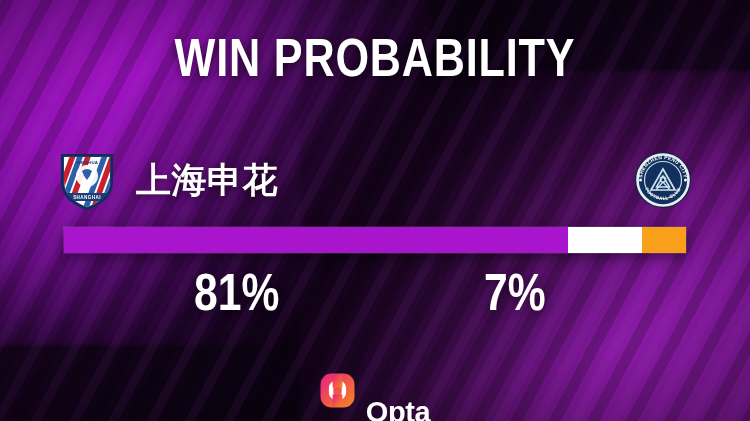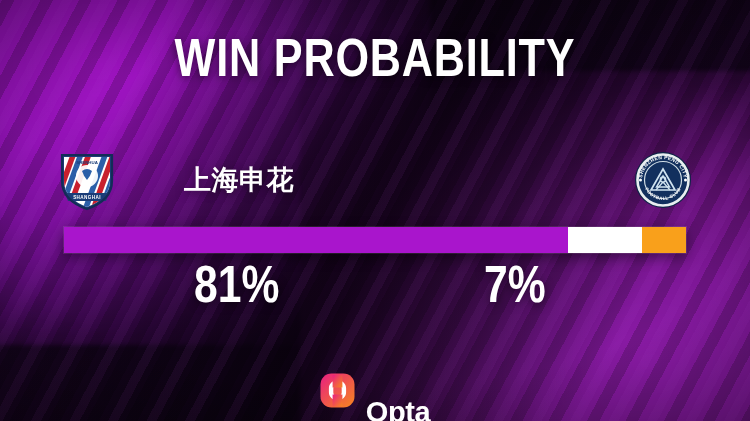--- a/index.html
+++ b/index.html
@@ -133,26 +133,25 @@
     align-items: center;
     justify-content: space-between;
   }
   .team {
     display: flex;
     align-items: center;
     gap: 18px;
   }
   .team-name {
     color: #ffffff;
-    font-size: 27px;
+    font-size: 35px;
     font-weight: 700;
     letter-spacing: 0.5px;
     white-space: nowrap;
     text-shadow: 0 2px 8px rgba(0,0,0,0.55);
-    margin-left: 48px;
   }
 
   .crest {
     width: 62px;
     height: 62px;
     flex: 0 0 62px;
   }
 
   
   .bar {
@@ -163,21 +162,21 @@
     height: 26px;
     display: flex;
     box-shadow: 0 0 0 1px rgba(255,255,255,0.10), 0 4px 14px rgba(0,0,0,0.45);
   }
   .seg { height: 100%; }
 
   
   .pcts {
     position: absolute;
     left: 64px;
-    top: 254px;
+    top: 262px;
     width: 622px;
     height: 64px;
   }
   .pct {
     position: absolute;
     top: 0;
     color: #ffffff;
     font-size: 52px;
     line-height: 60px;
     font-weight: 700;

